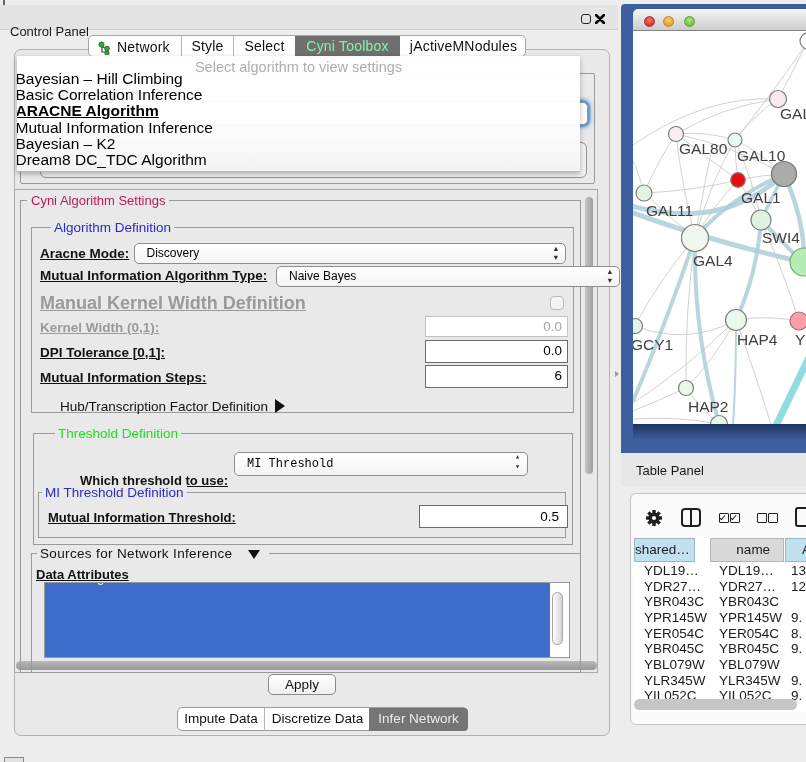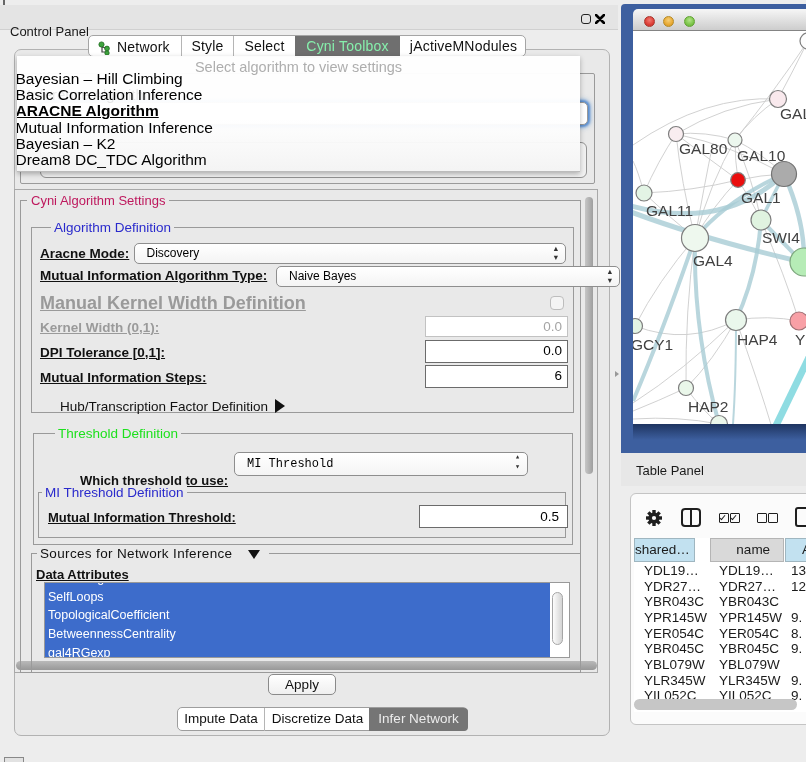--- a/index.html
+++ b/index.html
@@ -94,21 +94,20 @@
   <div class="abs" style="left:419px;top:505px;width:149px;height:23px;background:#fff;border:1px solid #6b6b6b;font-size:13.5px;color:#000;text-align:right;line-height:21px;padding-right:8px;">0.5</div>
 
   <div class="abs" style="left:31px;top:553px;width:550px;height:120px;border:1px solid #9a9a9a;border-bottom:none;"></div>
   <div class="abs" style="left:37px;top:546px;background:#e9e9e9;padding:0 3px;font-size:13.5px;letter-spacing:0.35px;color:#111;width:232px;">Sources for Network Inference</div>
   <div class="abs" style="left:248px;top:550px;width:0;height:0;border-top:9px solid #111;border-left:6px solid transparent;border-right:6px solid transparent;"></div>
   <div class="abs b" style="left:36px;top:566.8px;font-size:13px;color:#111;">Data Attributes</div>
 
   <div class="abs" style="left:44px;top:582px;width:526px;height:76px;background:#fff;border:1px solid #999;overflow:hidden;">
     <div class="abs" style="left:0;top:0;width:505px;height:74px;background:#3d6ccb;"></div>
     <div class="abs" style="left:3px;top:-12px;font-size:12.5px;color:#fff;">ClusteringCoefficient</div>
-    <div class="abs" style="left:3px;top:4.5px;font-size:12.5px;color:#fff;line-height:18.7px;">SelfLoops<br>TopologicalCoefficient<br>BetweennessCentrality<br>gal4RGexp</div>
     <div class="abs" style="left:507px;top:9px;width:11px;height:53px;background:linear-gradient(90deg,#fdfdfd,#d4d4d4);border:1px solid #a5a5a5;border-radius:6px;"></div>
   </div>
 </div>
 
 <div class="abs" style="left:268px;top:674px;width:68px;height:21px;background:linear-gradient(180deg,#ffffff,#efefef);border:1px solid #8a8a8a;border-radius:5px;text-align:center;font-size:13.5px;line-height:19px;color:#111;">Apply</div>
 
 <div id="btabs" class="abs" style="left:177px;top:707px;width:291px;height:24px;border:1px solid #9d9d9d;border-radius:5px;background:#fff;font-size:13.5px;color:#111;">
   <div class="abs" style="left:0;top:0;width:87px;height:23px;border-right:1px solid #b5b5b5;text-align:center;line-height:22px;">Impute Data</div>
   <div class="abs" style="left:88px;top:0;width:103px;height:23px;text-align:center;line-height:22px;">Discretize Data</div>
   <div class="abs" style="left:191px;top:0;width:99px;height:23px;background:#757575;color:#ececec;text-align:center;line-height:22px;border-top-right-radius:4px;border-bottom-right-radius:4px;">Infer Network</div>

